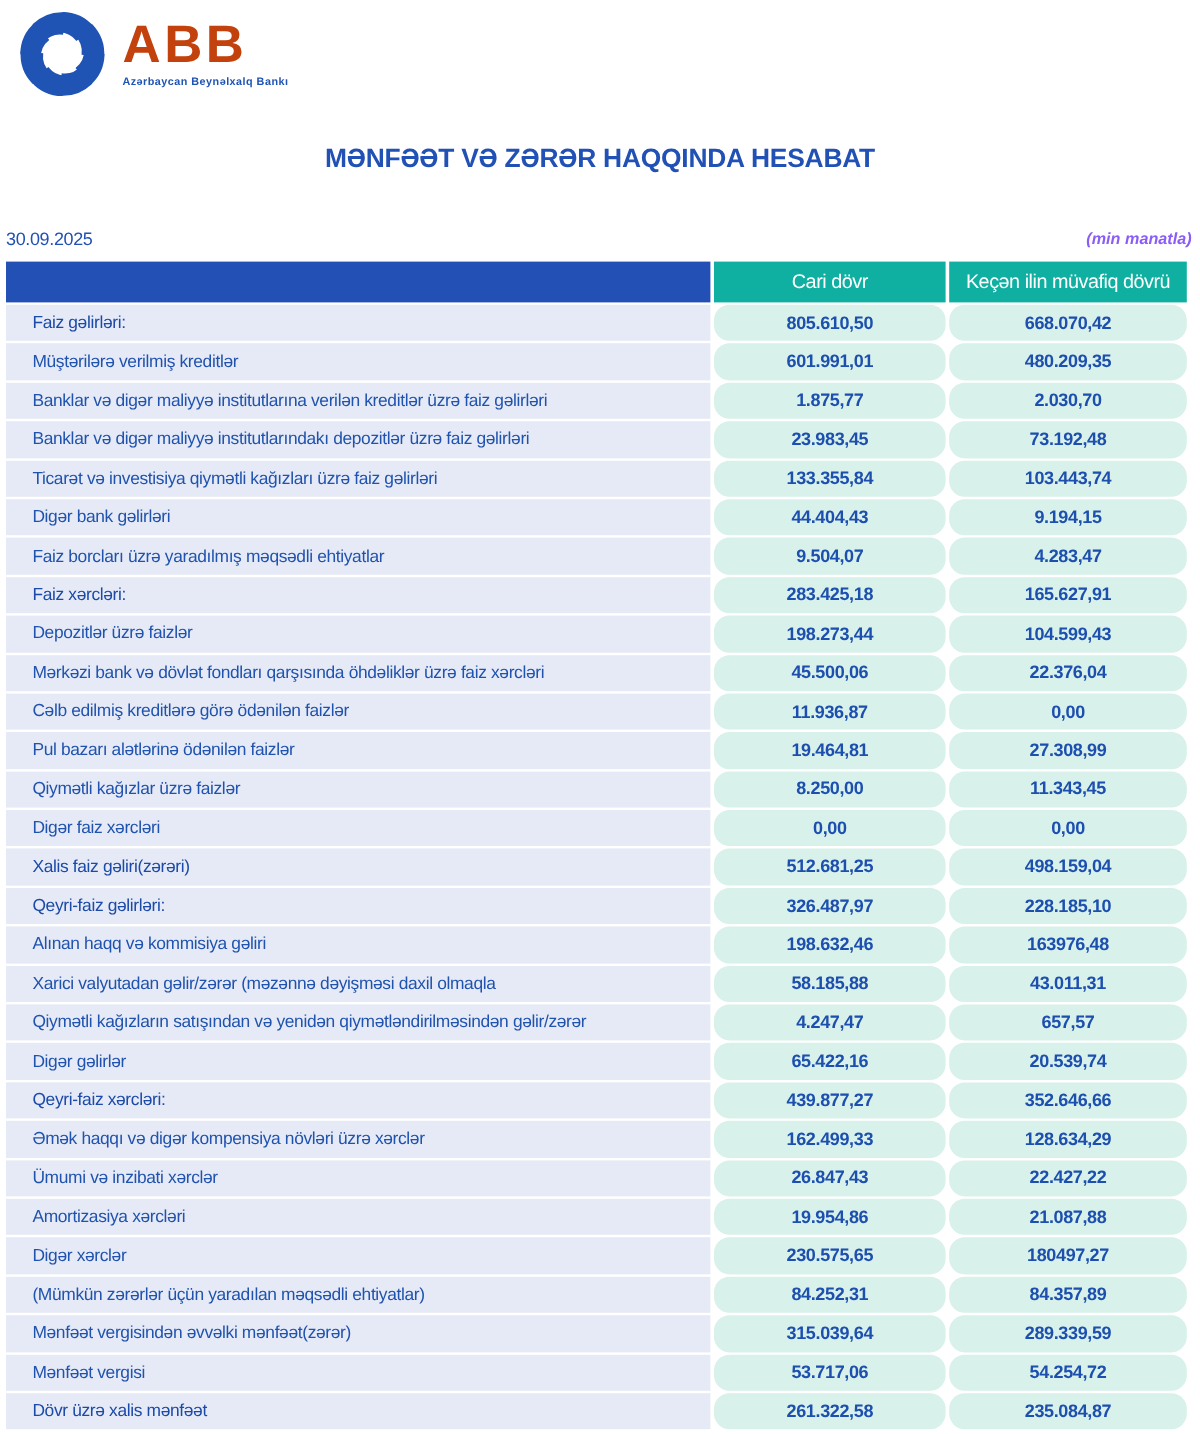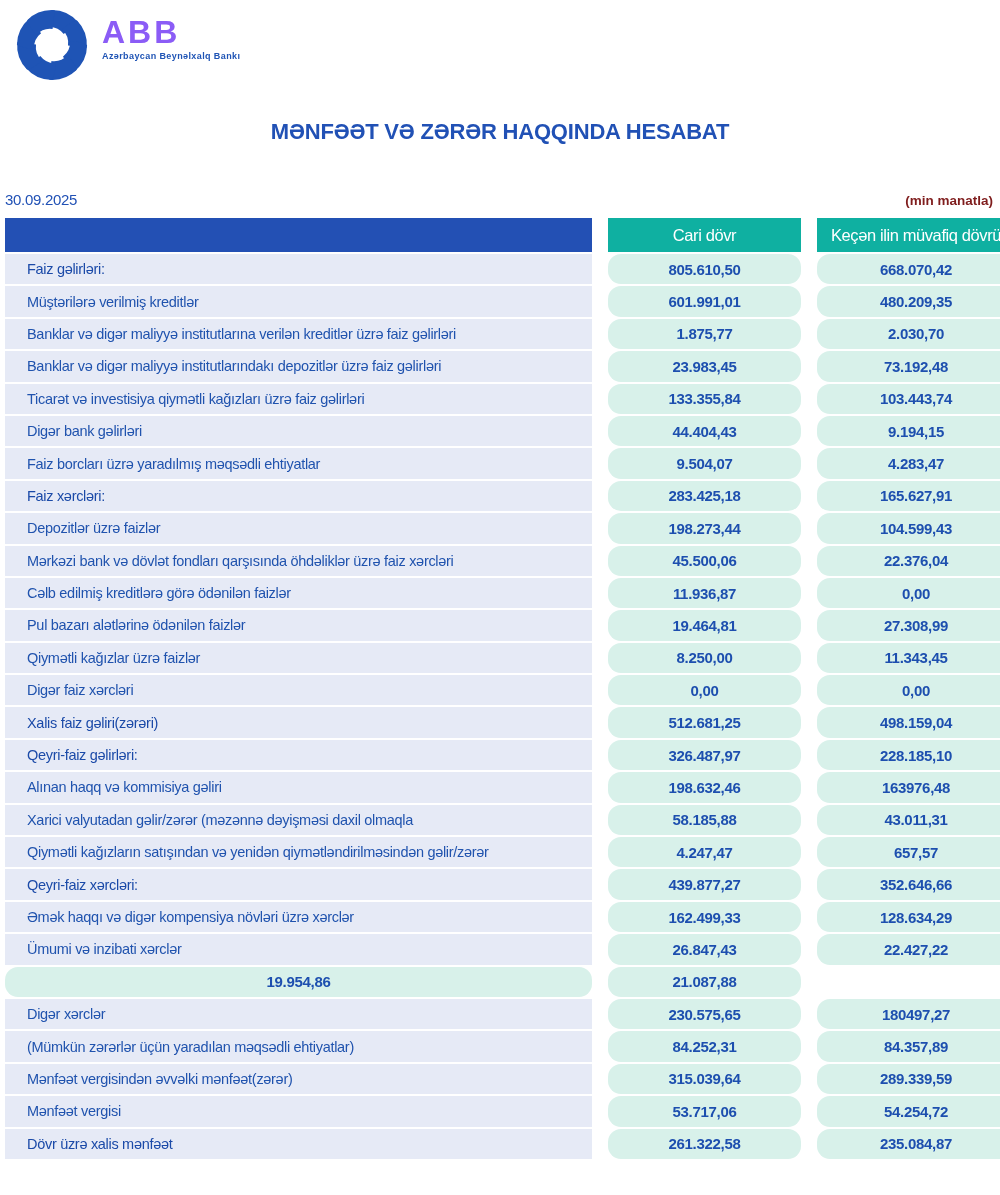--- a/index.html
+++ b/index.html
@@ -7,41 +7,41 @@
     width: 1000px;
     height: 1195px;
     font-family: "Liberation Sans", sans-serif;
     position: relative;
     overflow: hidden;
   }
   .brand { position: absolute; top: 6px; left: 8px; display: flex; align-items: flex-start; }
   .brand-icon { width: 88px; height: 78px; }
   .brand-text { margin-left: 6px; padding-top: 10px; }
   .brand-name {
-    font-size: 32px; font-weight: 700; color: #8b5cf6;
+    font-size: 44px; font-weight: 700; color: #c2410c;
     letter-spacing: 3px; line-height: 1.0;
   }
   .brand-tagline {
     font-size: 9px; font-weight: 700; color: #1f54b5;
     letter-spacing: 0.4px; margin-top: 3px;
   }
   .report-title {
     position: absolute; top: 119px; left: 0; width: 100%;
     text-align: center; font-size: 22px; font-weight: 700;
     color: #2151b5; letter-spacing: -0.2px;
   }
   .meta { position: absolute; top: 191px; left: 5px; right: 7px;
-    display: flex; justify-content: space-between; align-items: flex-end; }
+    display: flex; justify-content: space-between; align-items: flex-start; }
   .meta-date { font-size: 15px; font-weight: 500; color: #2151b5; letter-spacing: -0.3px; }
-  .meta-unit { font-size: 13.5px; font-weight: 600; color: #7f1d1d; }
+  .meta-unit { font-size: 13.5px; font-style: italic; font-weight: 600; color: #8b5cf6; }
   .fin-table { position: absolute; top: 218px; left: 5px; width: 988px; }
   .thead, .trow {
     display: grid;
     grid-template-columns: 587px 193px 198px;
-    column-gap: 16px;
+    column-gap: 3px;
   }
   .thead { height: 34px; margin-bottom: 2px; }
   .thead .corner { background: #2350b4; }
   .thead .colhead {
     background: #0fb0a1; color: #ffffff;
     font-size: 16.5px; font-weight: 500; letter-spacing: -0.4px;
     display: flex; align-items: center; justify-content: center;
     white-space: nowrap;
   }
   .tbody { display: flex; flex-direction: column; row-gap: 2px; }
@@ -208,40 +208,46 @@
     <div class="cell value">58.185,88</div>
     <div class="cell value">43.011,31</div>
   </div>
 
   <div class="trow">
     <div class="cell label">Qiymətli kağızların satışından və yenidən qiymətləndirilməsindən gəlir/zərər</div>
     <div class="cell value">4.247,47</div>
     <div class="cell value">657,57</div>
   </div>
 
+  <div class="trow">
+    <div class="cell label">Digər gəlirlər</div>
+    <div class="cell value">65.422,16</div>
+    <div class="cell value">20.539,74</div>
+  </div>
 
   <div class="trow bold">
     <div class="cell label">Qeyri-faiz xərcləri:</div>
     <div class="cell value">439.877,27</div>
     <div class="cell value">352.646,66</div>
   </div>
 
   <div class="trow">
     <div class="cell label">Əmək haqqı və digər kompensiya növləri üzrə xərclər</div>
     <div class="cell value">162.499,33</div>
     <div class="cell value">128.634,29</div>
   </div>
 
   <div class="trow">
     <div class="cell label">Ümumi və inzibati xərclər</div>
     <div class="cell value">26.847,43</div>
     <div class="cell value">22.427,22</div>
   </div>
 
   <div class="trow">
+    <div class="cell label">Amortizasiya xərcləri</div>
     <div class="cell value">19.954,86</div>
     <div class="cell value">21.087,88</div>
   </div>
 
   <div class="trow">
     <div class="cell label">Digər xərclər</div>
     <div class="cell value">230.575,65</div>
     <div class="cell value">180497,27</div>
   </div>
 

